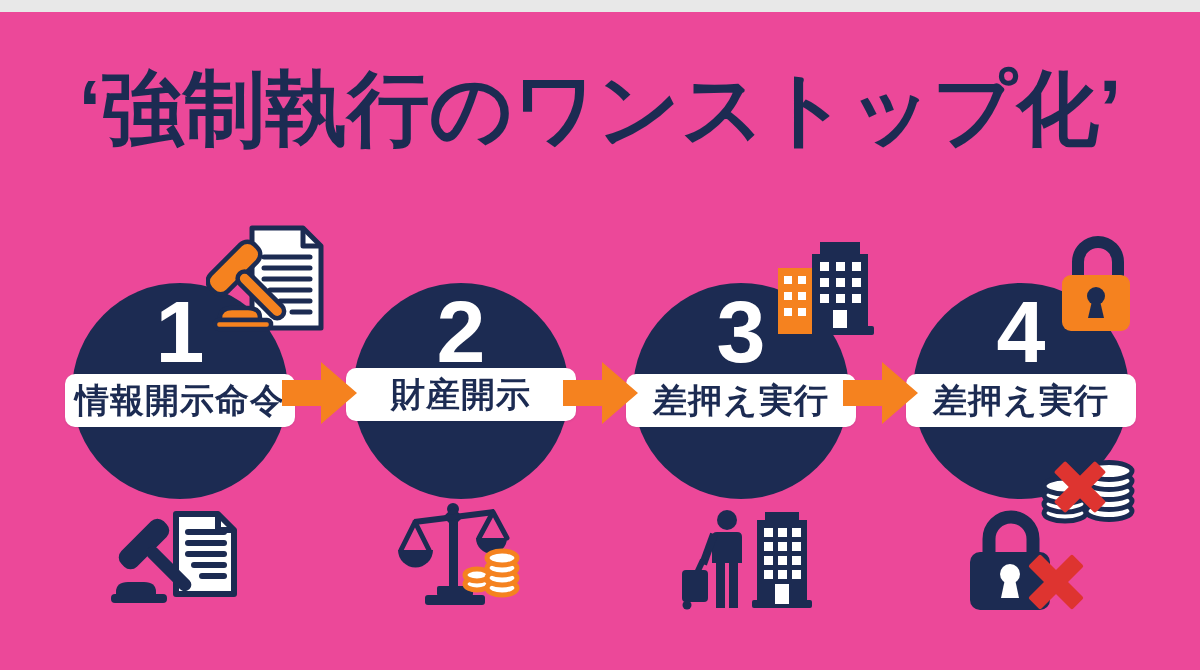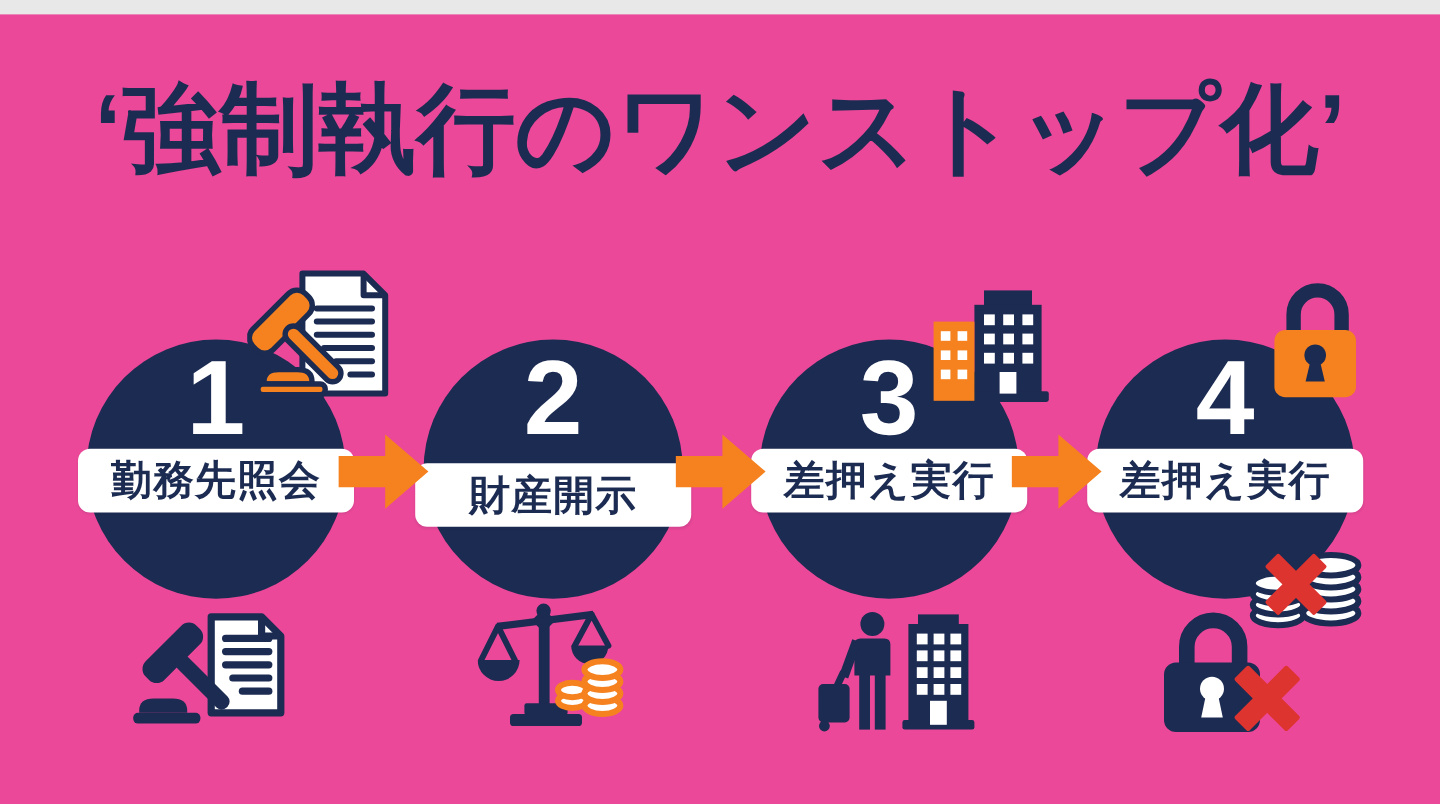--- a/index.html
+++ b/index.html
@@ -20,21 +20,21 @@
 <body>
 
 <div class="canvas">
 
   <div class="title">‘強制執行のワンストップ化’</div>
 
   <div>
     <div class="circle" style="left:72px;top:271px;"></div>
     <div class="num" style="left:120px;top:276px;">1</div>
     <div class="band" style="left:65px;top:362px;">
-      <span class="band-label">勤務先照会</span>
+      <span class="band-label">情報開示命令</span>
     </div>
 
     <svg class="icon" style="left:206px;top:212px;" width="126" height="110" viewBox="0 0 126 110">
       <g stroke="#1C2B52" stroke-width="5" stroke-linejoin="round">
         <path d="M46 4 H97 L115 22 V104 H46 Z" fill="#FFFFFF"></path>
         <path d="M97 4 V22 H115" fill="none"></path>
       </g>
       <g stroke="#1C2B52" stroke-width="5" stroke-linecap="round">
         <line x1="58" y1="33" x2="104" y2="33"></line>
         <line x1="58" y1="44" x2="104" y2="44"></line>
@@ -76,21 +76,21 @@
     </svg>
   </div>
 
   <svg class="arrow" style="left:282px;top:343px;" viewBox="0 0 76 76">
     <path d="M0 25 H39 V7 L75 38 L39 69 V51 H0 Z" fill="#F5821F"></path>
   </svg>
 
   <div>
     <div class="circle" style="left:353px;top:271px;"></div>
     <div class="num" style="left:401px;top:276px;">2</div>
-    <div class="band" style="left:346px;top:374px;">
+    <div class="band" style="left:346px;top:356px;">
       <span class="band-label">財産開示</span>
     </div>
 
     <svg class="icon" style="left:398px;top:488px;" width="126" height="108" viewBox="0 0 126 108">
       <g fill="#1C2B52">
         <circle cx="55" cy="9" r="6"></circle>
         <rect x="51" y="8" width="9" height="86" rx="2"></rect>
         <rect x="48" y="10" width="14" height="14" transform="rotate(45 55 17)"></rect>
         <path d="M16 19 L96 9 L97 15 L17 25 Z"></path>
         <rect x="39" y="86" width="36" height="10" rx="2"></rect>

